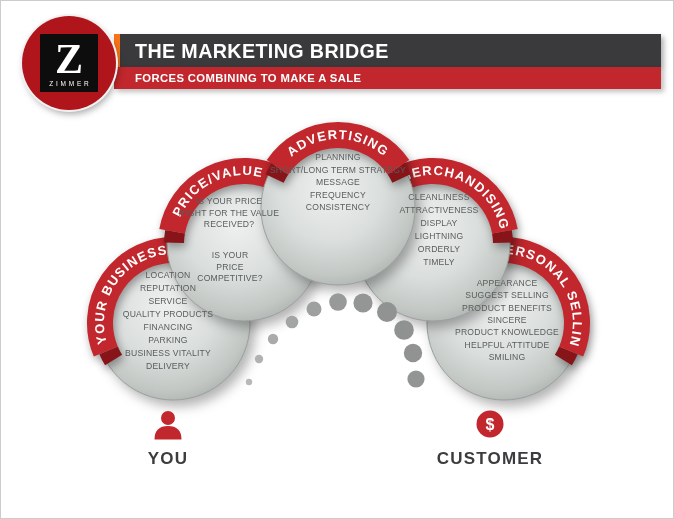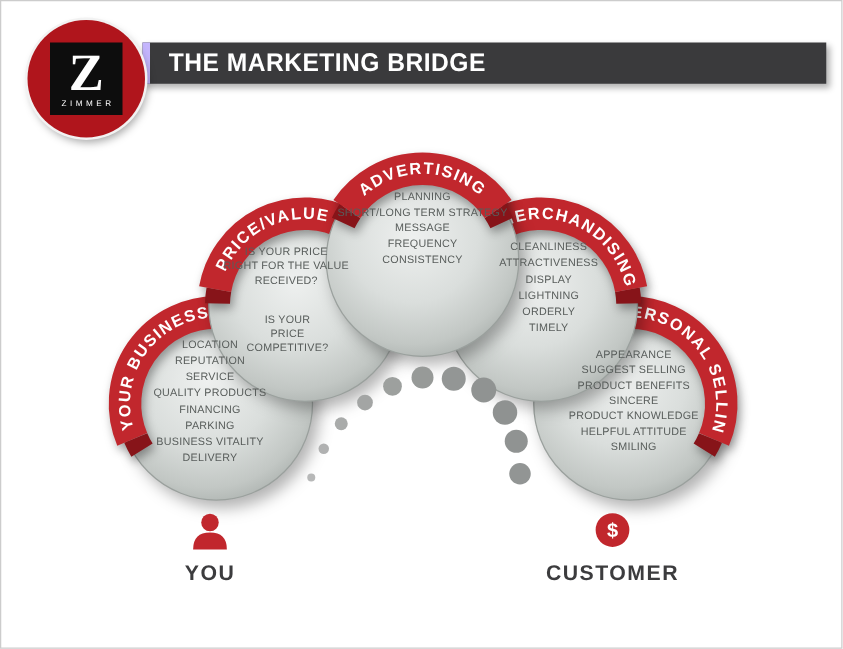--- a/index.html
+++ b/index.html
@@ -19,21 +19,21 @@
   .logo-square {
     width:58px; height:58px; background:#0d0d0d;
     display:flex; flex-direction:column; align-items:center; justify-content:center;
   }
   .logo-z { font-family:"Liberation Serif", serif; font-weight:bold; font-size:42px; line-height:40px; color:#ffffff; }
   .logo-brand { font-size:6.5px; letter-spacing:2.8px; padding-left:2.8px; color:#ffffff; margin-top:1px; }
 
   
   .bars { position:absolute; left:113px; top:33px; width:547px; z-index:10; }
   .bar-title {
-    height:33px; background:#3a3a3c; border-left:6px solid #c4b5fd;
+    height:33px; background:#3a3a3c; border-left:6px solid #f97316;
     box-shadow:3px 3px 5px rgba(0,0,0,.30);
     display:flex; align-items:center; padding-left:15px;
   }
   .bar-title span {
     color:#fff; font-weight:bold; font-size:20.5px; letter-spacing:.4px;
     transform:scaleX(.96); transform-origin:left center; white-space:nowrap;
   }
   .bar-sub {
     height:22px; background:#c1272d;
     box-shadow:3px 3px 5px rgba(0,0,0,.25);
@@ -65,20 +65,23 @@
       <div class="logo-z">Z</div>
       <div class="logo-brand">ZIMMER</div>
     </div>
   </div>
 </div>
 
 <div class="bars">
   <div class="bar-title">
     <span>THE MARKETING BRIDGE</span>
   </div>
+  <div class="bar-sub">
+    <span>FORCES COMBINING TO MAKE A SALE</span>
+  </div>
 </div>
 
 <svg class="diagram" width="674" height="519" viewBox="0 0 674 519">
   <defs>
     <radialGradient id="cg" cx="45%" cy="38%" r="68%">
       <stop offset="0%" stop-color="#eef0ef"></stop>
       <stop offset="50%" stop-color="#dadedc"></stop>
       <stop offset="82%" stop-color="#c2c7c4"></stop>
       <stop offset="100%" stop-color="#a9afac"></stop>
     </radialGradient>

